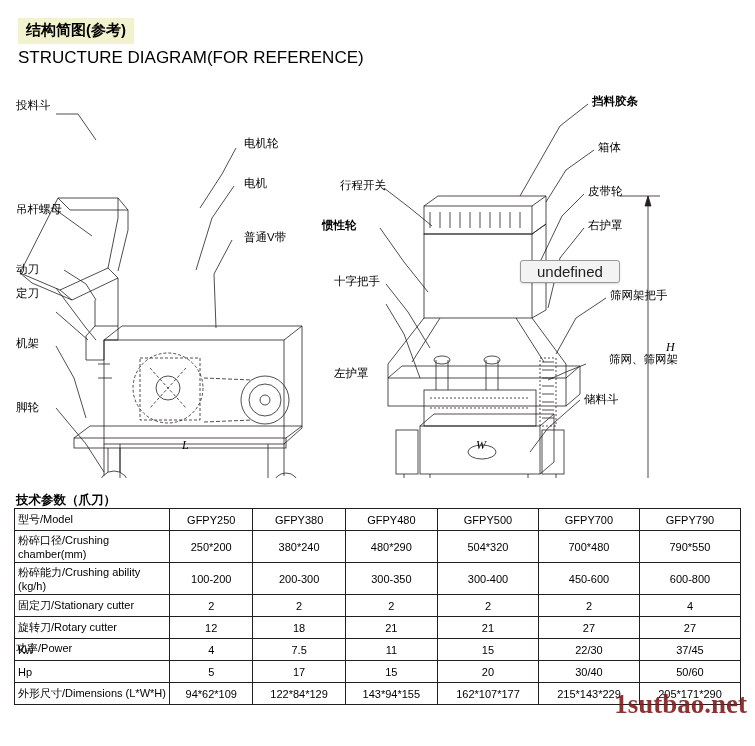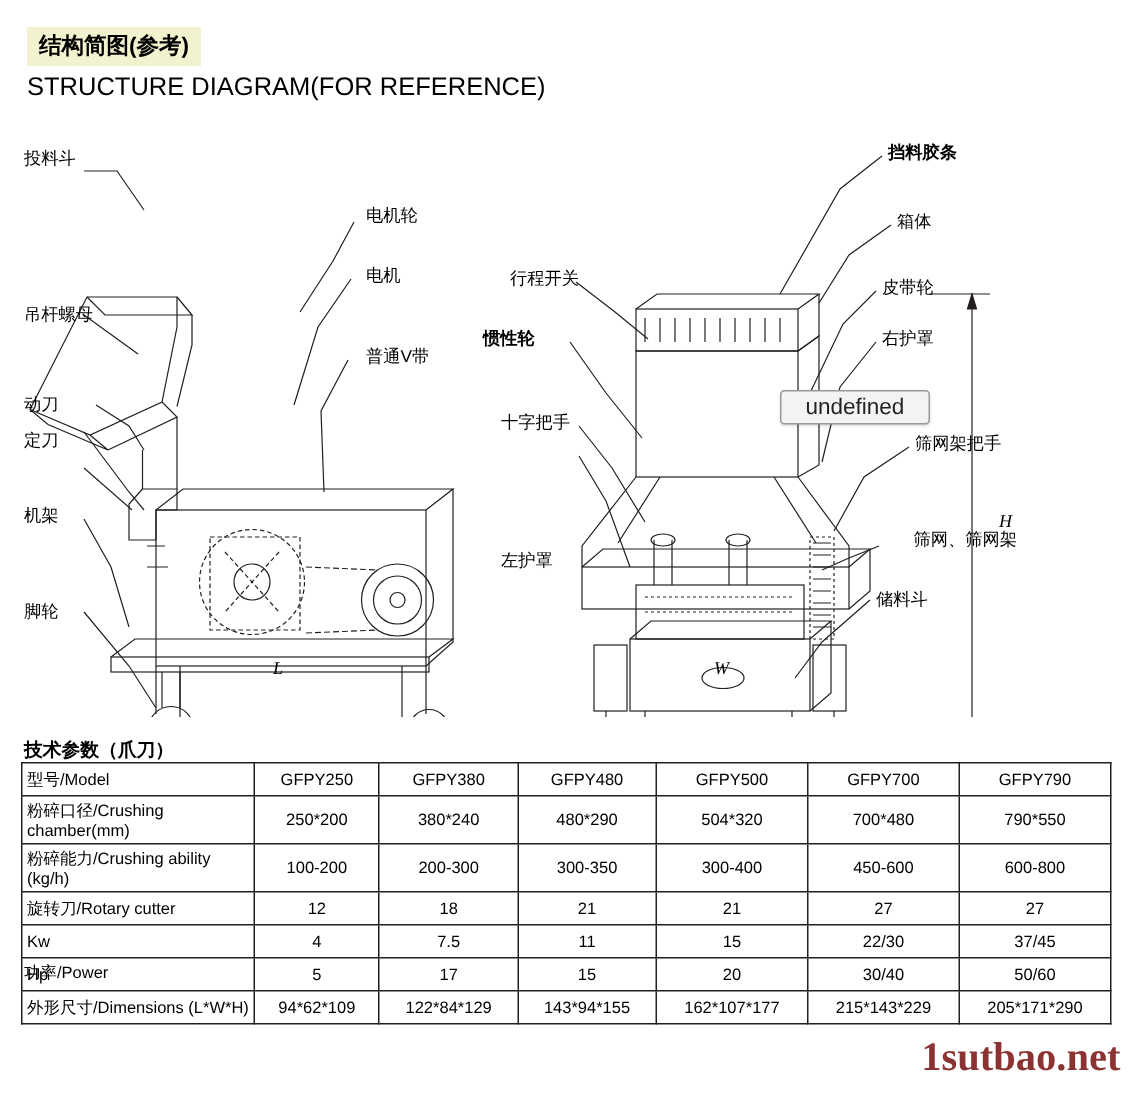--- a/index.html
+++ b/index.html
@@ -260,20 +260,29 @@
       <tr>
         <td class="rowhead">粉碎能力/Crushing ability (kg/h)</td>
         <td class="val">100-200</td>
         <td class="val">200-300</td>
         <td class="val">300-350</td>
         <td class="val">300-400</td>
         <td class="val">450-600</td>
         <td class="val">600-800</td>
       </tr>
 
+      <tr>
+        <td class="rowhead">固定刀/Stationary cutter</td>
+        <td class="val">2</td>
+        <td class="val">2</td>
+        <td class="val">2</td>
+        <td class="val">2</td>
+        <td class="val">2</td>
+        <td class="val">4</td>
+      </tr>
 
       <tr>
         <td class="rowhead">旋转刀/Rotary cutter</td>
         <td class="val">12</td>
         <td class="val">18</td>
         <td class="val">21</td>
         <td class="val">21</td>
         <td class="val">27</td>
         <td class="val">27</td>
       </tr>

